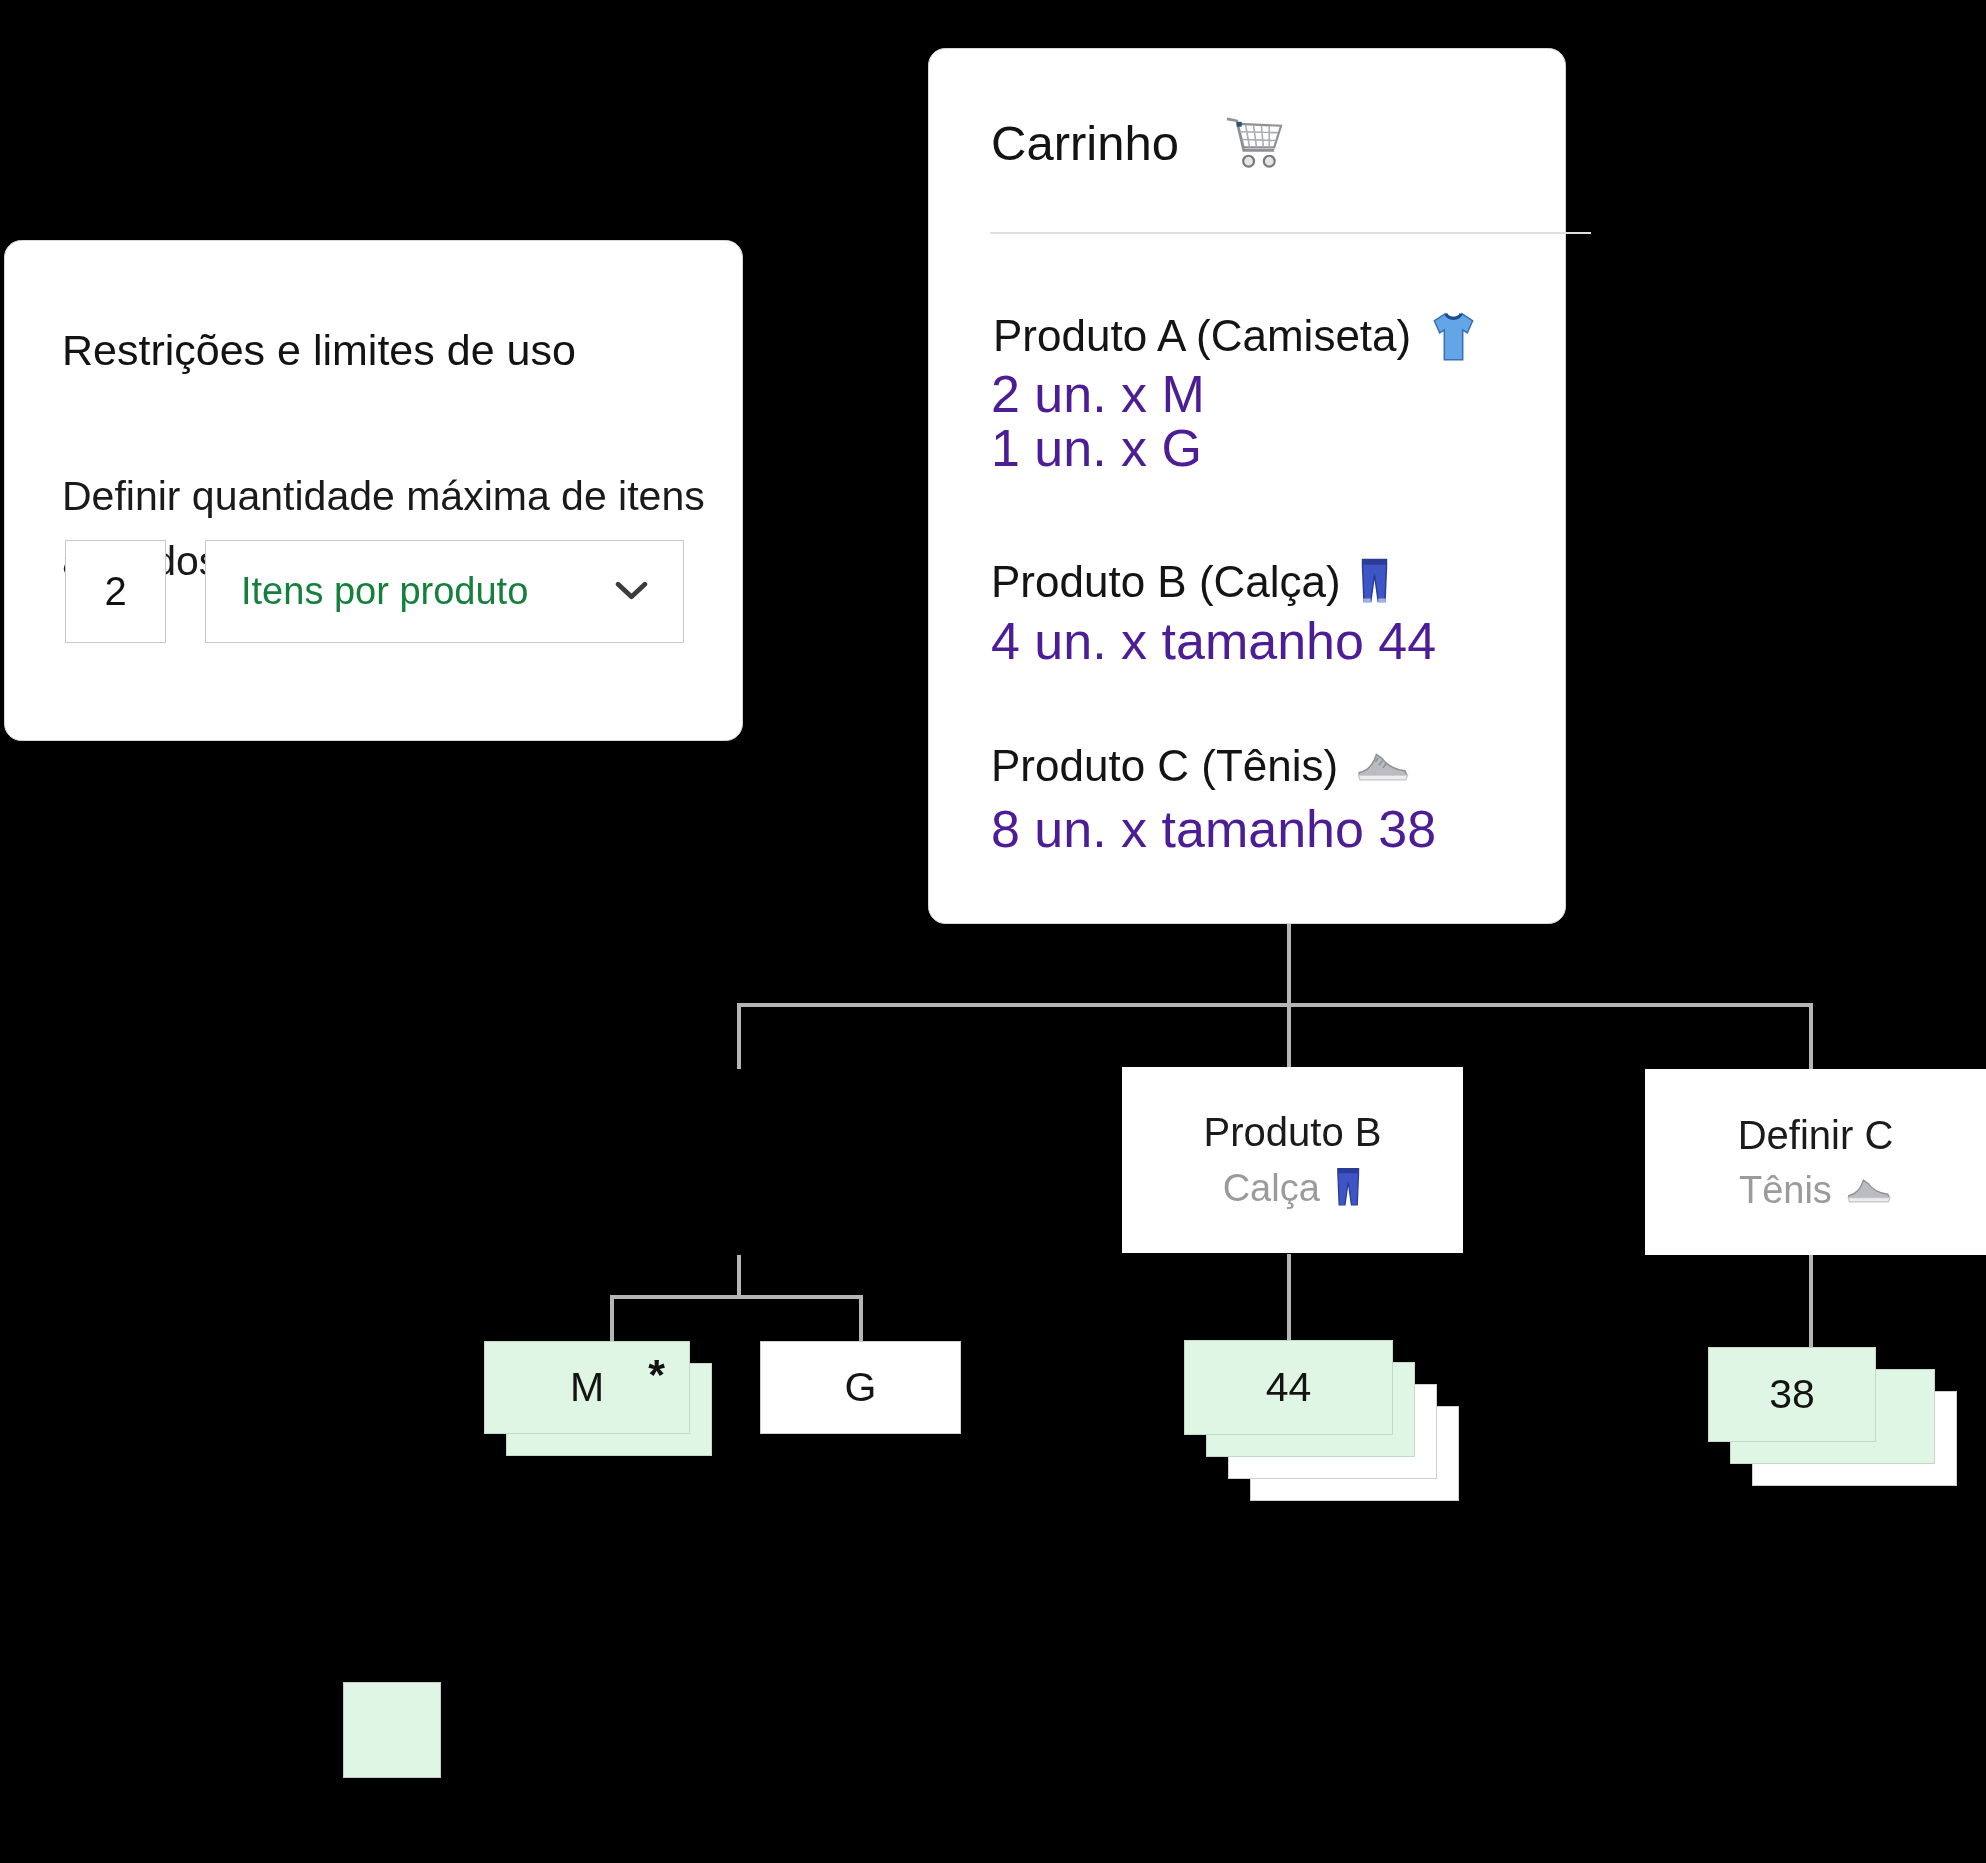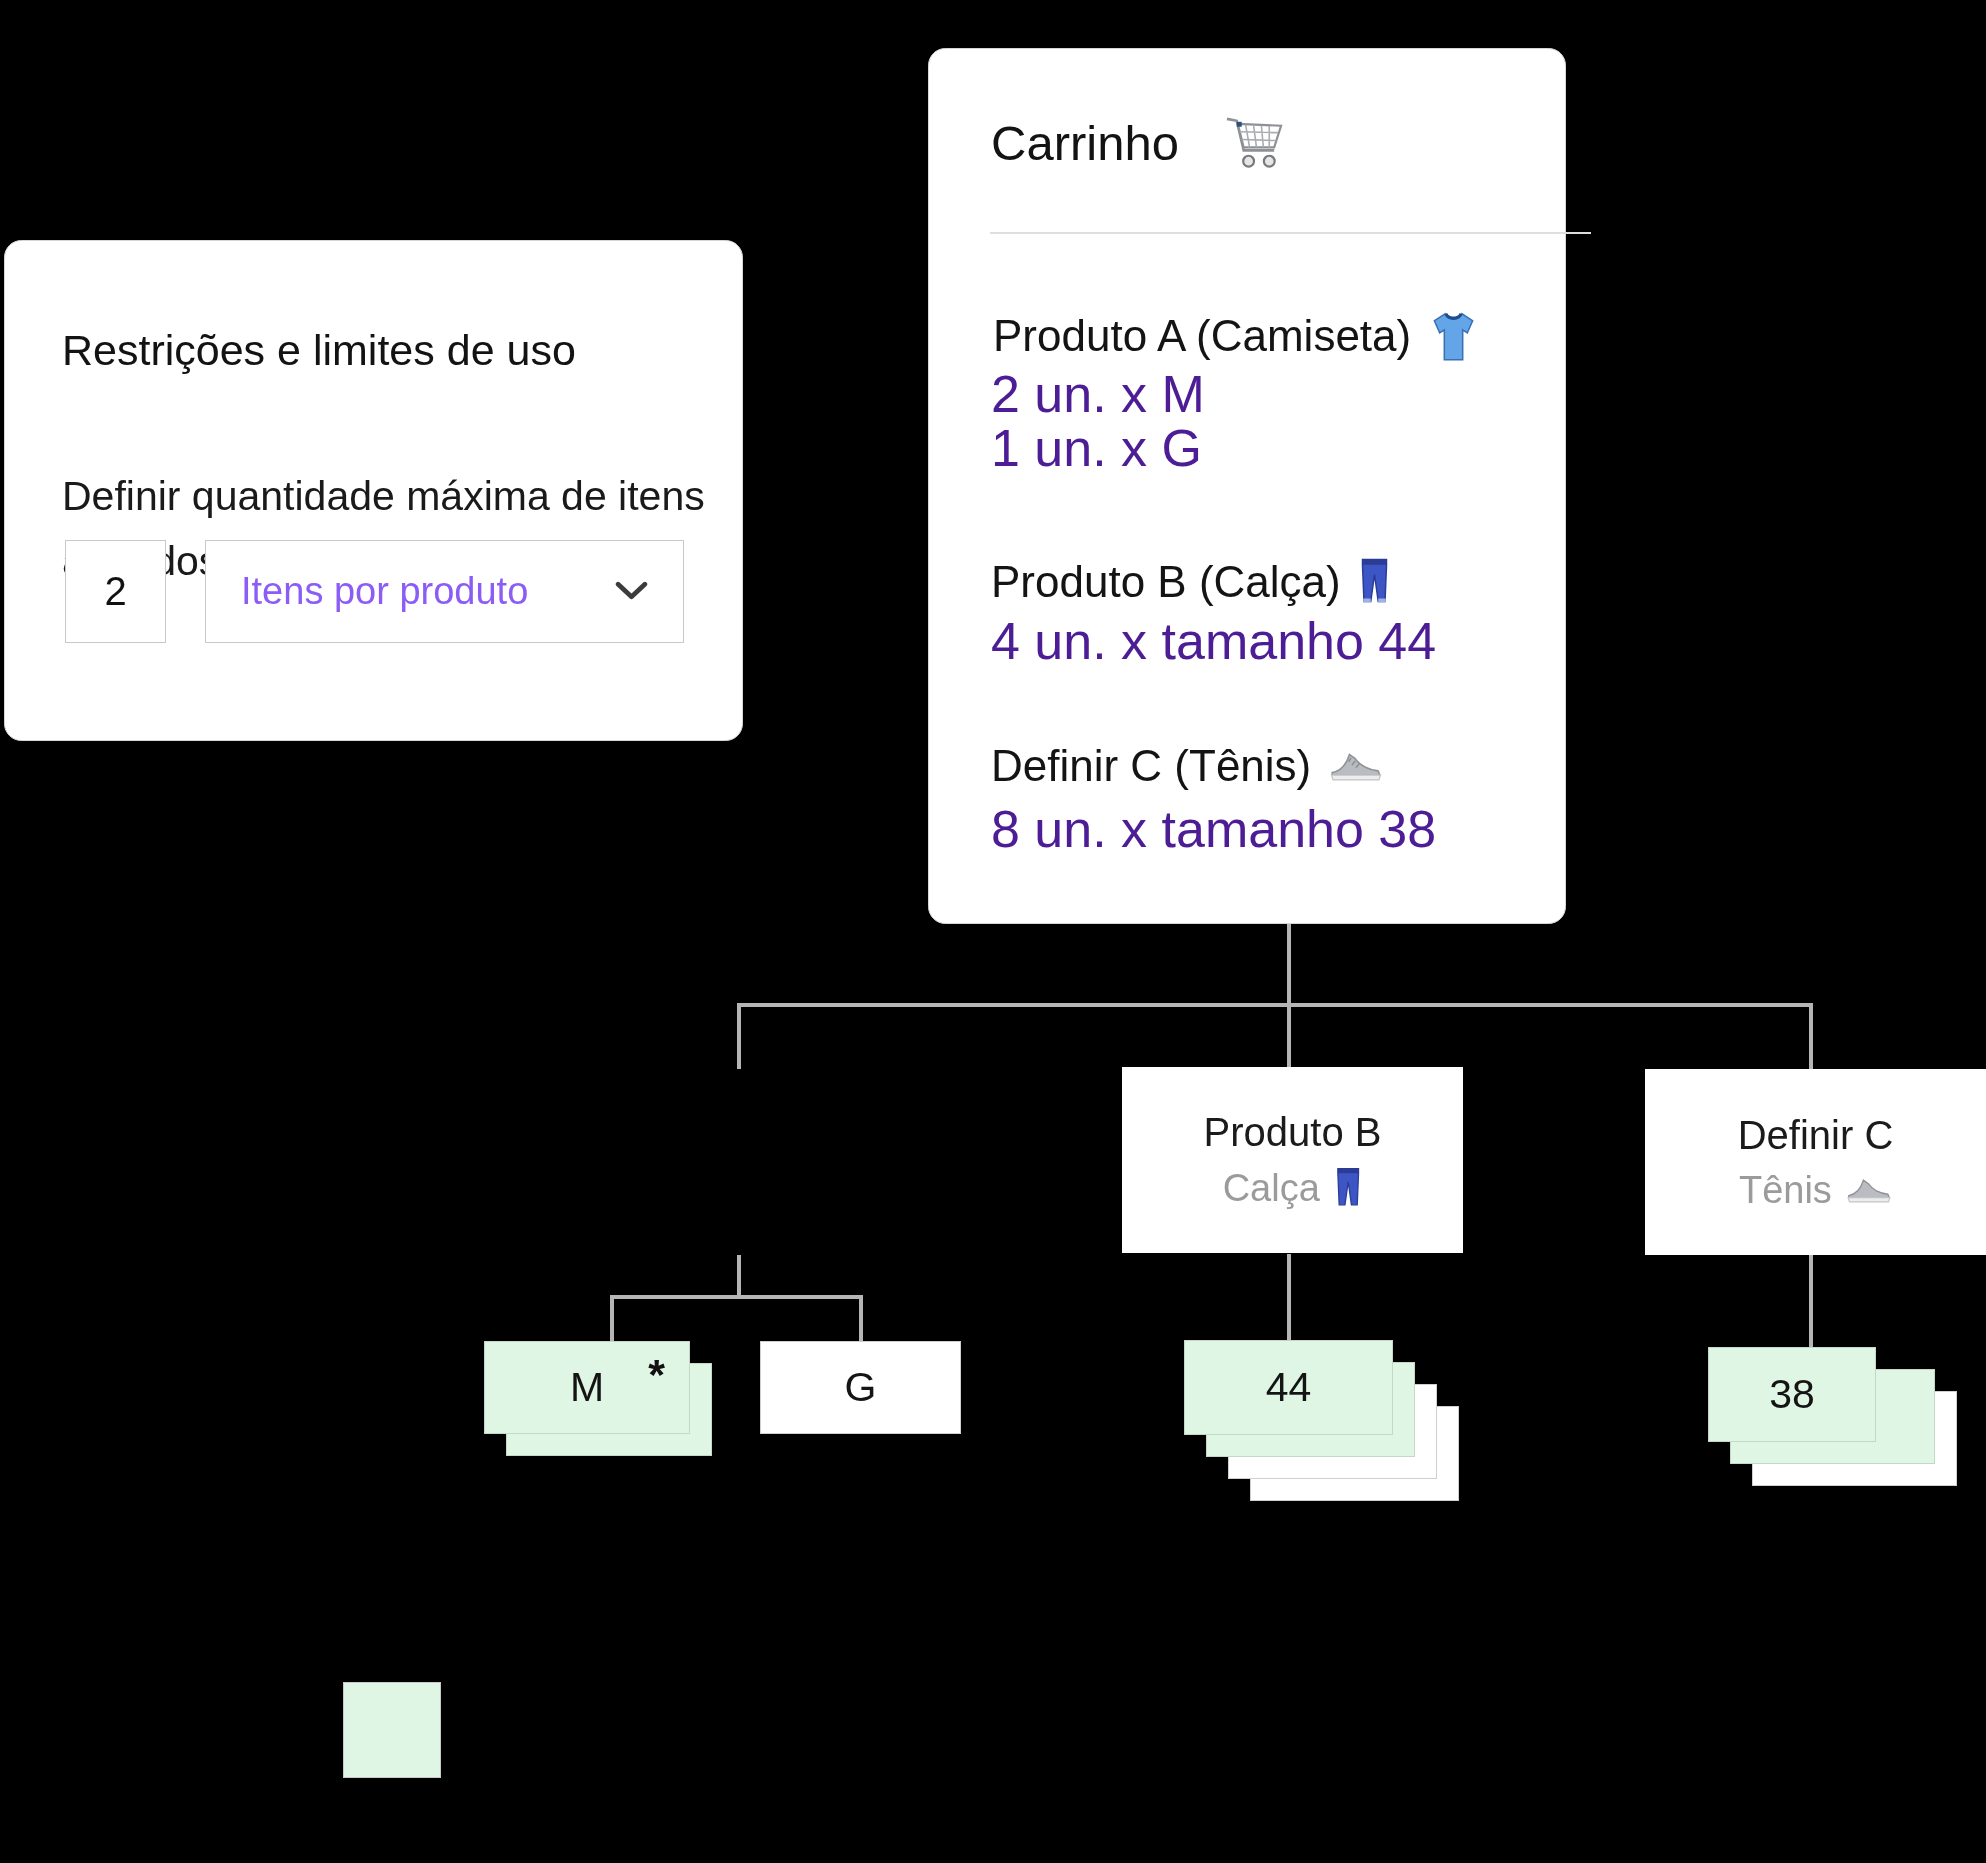--- a/index.html
+++ b/index.html
@@ -7,21 +7,21 @@
           font-family:"Liberation Sans","DejaVu Sans",sans-serif;color:#161616;}
   .card{position:absolute;background:#fff;border:1.6px solid #d6d6d6;border-radius:17.4px;box-sizing:border-box;}
   
   .restr{left:4px;top:240px;width:739px;height:501px;}
   .restr-title{position:absolute;left:57px;top:85px;font-size:43px;color:#131313;}
   .restr-desc{position:absolute;left:57px;top:223px;font-size:41px;line-height:65px;color:#1a1a1a;}
   .qty-box{position:absolute;left:60px;top:299px;width:101px;height:103px;border:1.6px solid #c9c9c9;
            box-sizing:border-box;display:flex;align-items:center;justify-content:center;font-size:40px;color:#111;background:#fff;}
   .select-box{position:absolute;left:200px;top:299px;width:479px;height:103px;border:1.6px solid #c9c9c9;
            box-sizing:border-box;display:flex;align-items:center;background:#fff;padding:0 35px;gap:16px;}
-  .select-box .sel-label{font-size:38px;color:#8b5cf6;flex:1;}
+  .select-box .sel-label{font-size:38px;color:#15803d;flex:1;}
   .chevron{width:33px;height:20.5px;flex:0 0 auto;}
   
   .cart{left:928px;top:48px;width:638px;height:876px;}
   .row{position:absolute;display:flex;align-items:center;}
   .cart-title-row{left:62px;top:62px;height:63px;gap:44px;}
   .cart-title{font-size:49px;font-weight:500;color:#131313;}
   .divider{position:absolute;left:61px;top:183px;width:601px;height:2.4px;background:#dedede;}
   .item-title-row{height:60px;gap:17.4px;}
   .item-title{font-size:44px;font-weight:500;color:#141414;}
   .item-line{position:absolute;left:62px;height:47px;display:flex;align-items:center;font-size:52px;color:#4c1d95;}
@@ -92,21 +92,21 @@
       <svg class="ic" width="33" height="52" viewBox="0 0 44 68">
         <path d="M6 4 H38 V12 L36 60 H27 L22 24 L17 60 H8 L6 12 Z" fill="#3d55c5" stroke="#2a3c96" stroke-width="2"></path>
         <rect x="6" y="4" width="32" height="7" fill="#2a3c96"></rect>
         <rect x="7" y="56" width="10" height="5" fill="#9fb3ea"></rect>
         <rect x="27" y="56" width="10" height="5" fill="#9fb3ea"></rect>
       </svg>
     </div>
     <div class="item-line" style="top:568px;">4 un. x tamanho 44</div>
 
     <div class="row item-title-row" style="left:62px;top:687px;">
-      <span class="item-title">Definir C (Tênis)</span>
+      <span class="item-title">Produto C (Tênis)</span>
       <svg class="ic" width="54" height="36" viewBox="0 0 66 44">
         <path d="M4 30 C15 28 21 21 25 8 L32 13 C38 22 50 27 60 28 L62 33 H4 Z" fill="#b9bcc0" stroke="#8f9297" stroke-width="2"></path>
         <path d="M27 12 L24 17 M32 16 L28 21 M37 19 L33 24" stroke="#8f9297" stroke-width="2" fill="none"></path>
         <path d="M3 33 H63 L61 39 H5 Z" fill="#ededee" stroke="#c2c4c7" stroke-width="1.6"></path>
       </svg>
     </div>
     <div class="item-line" style="top:756px;">8 un. x tamanho 38</div>
   </section>
 
   <div class="line" style="left:1287px;top:924px;width:4px;height:81px;"></div>

